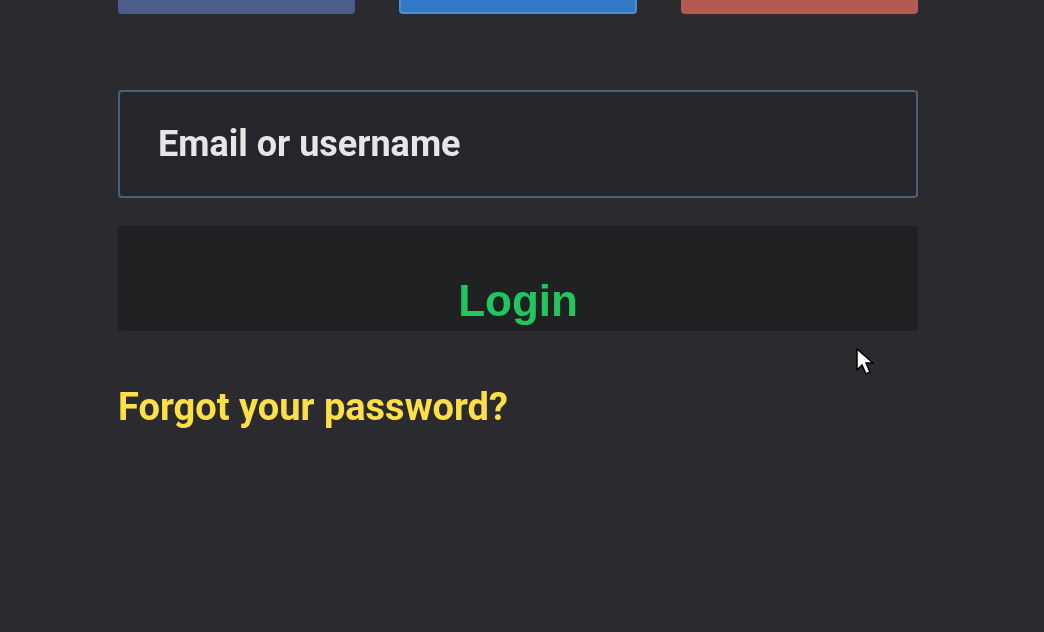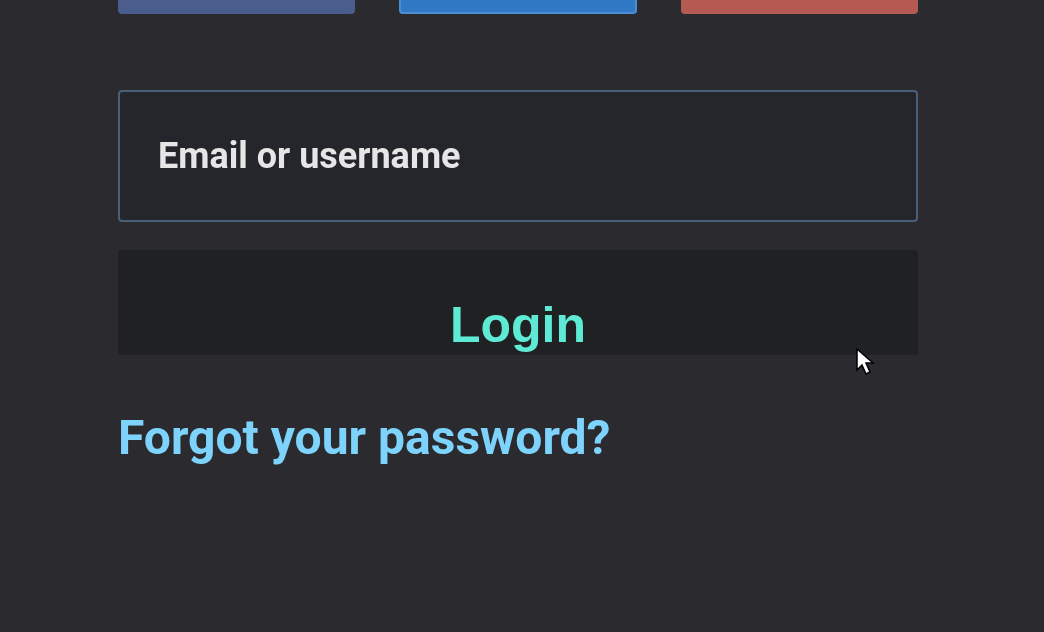--- a/index.html
+++ b/index.html
@@ -36,21 +36,21 @@
     .social-tw {
       background-color: #3279c5;
       border: 2px solid #4a8fd6;
       border-top: none;
     }
     .social-gp {
       background-color: #b55a53;
     }
     .input-field {
       width: 800px;
-      height: 132px;
+      height: 108px;
       background-color: #2b2b2f;
       border: 1px solid #4a5768;
       border-radius: 4px;
       padding-left: 38px;
       display: flex;
       align-items: center;
       margin-bottom: 28px;
     }
     .input-field.active {
       background-color: #24262b;
@@ -68,29 +68,29 @@
       border: none;
       border-radius: 3px;
       display: flex;
       align-items: center;
       justify-content: center;
       margin-top: 10px;
       margin-bottom: 54px;
       cursor: pointer;
     }
     .login-btn-label {
-      font-size: 50px;
+      font-size: 44px;
       font-weight: 700;
-      color: #5eead4;
+      color: #22c55e;
       margin-top: 44px;
     }
     .forgot-link {
-      font-size: 48px;
+      font-size: 38px;
       font-weight: 700;
-      color: #7dd3fc;
+      color: #fde047;
     }
     .cursor {
       position: absolute;
       left: 856px;
       top: 348px;
       pointer-events: none;
     }
   </style>
 </head>
 <body>

